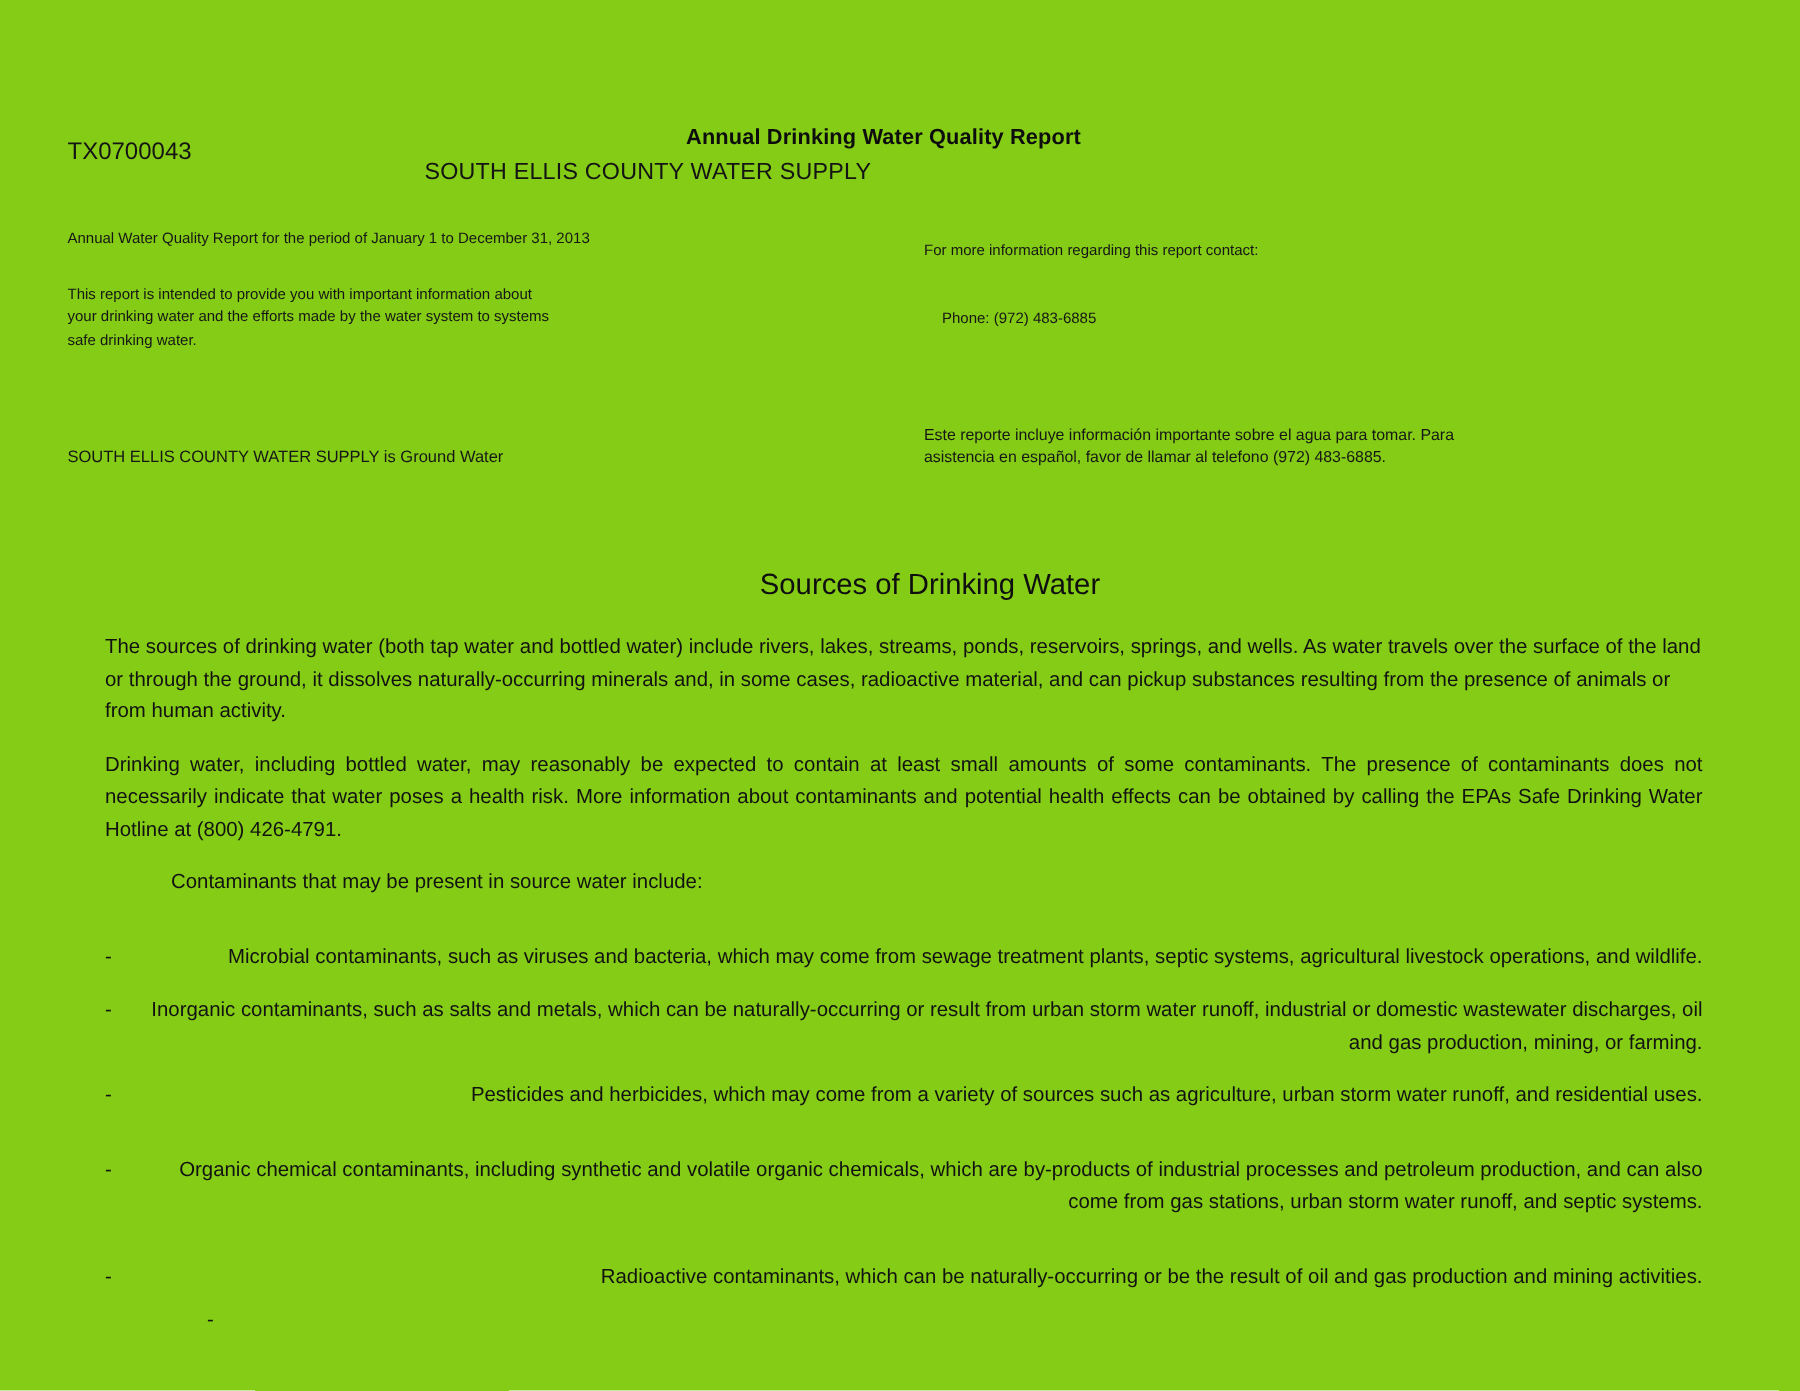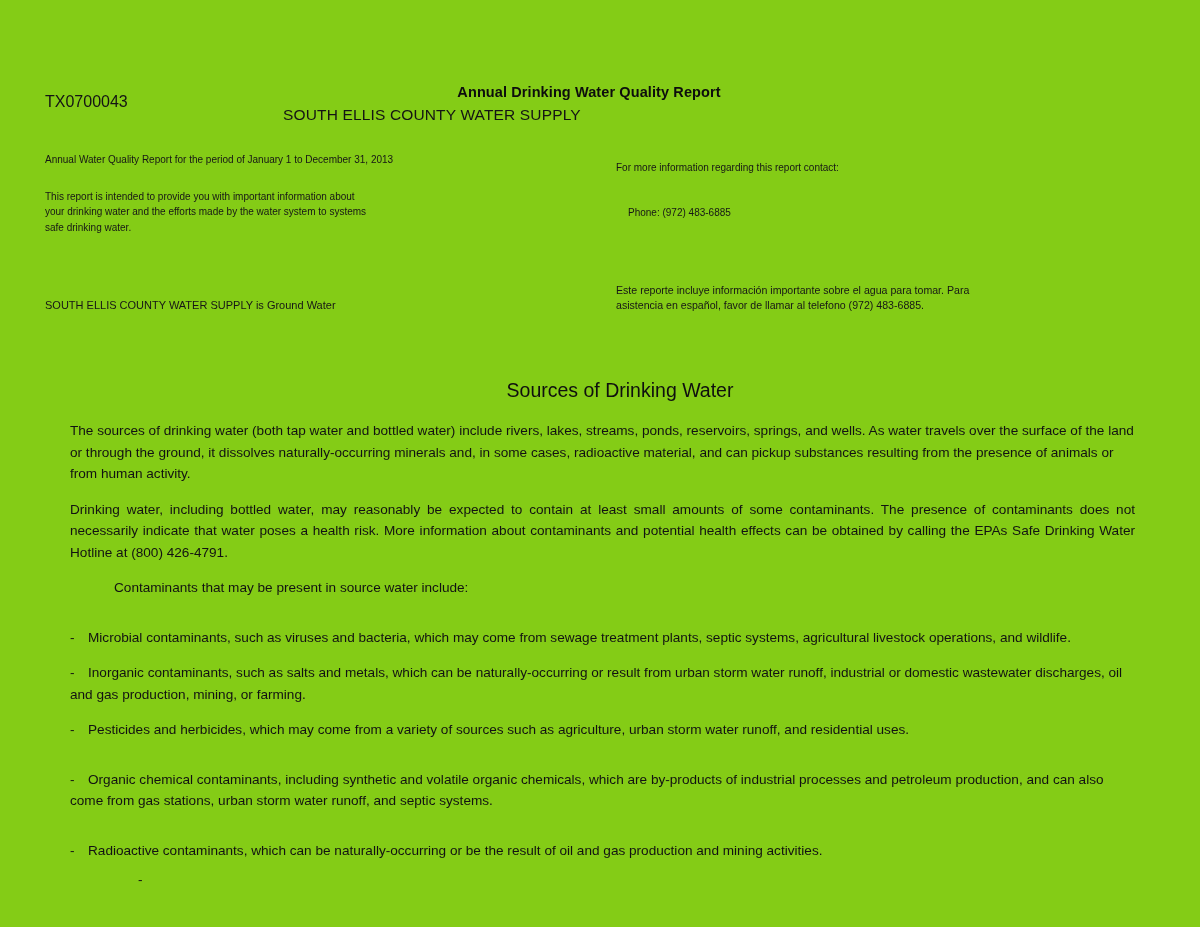--- a/index.html
+++ b/index.html
@@ -139,20 +139,21 @@
   }
   .bullet .dash {
     position: absolute;
     left: 0;
     top: 0;
   }
   .bullet .btext {
     display: block;
     padding-left: 0;
     text-indent: 18px;
+    text-align: right;
   }
 
   .trailing-dash {
     position: absolute;
     left: 138px;
     top: 872px;
     font-size: 13.6px;
     color: #121212;
   }
 </style>

